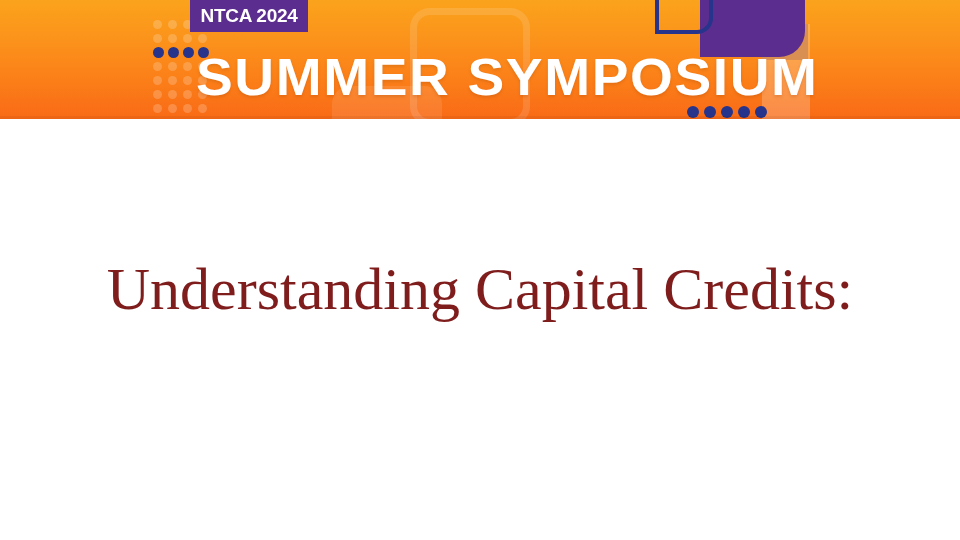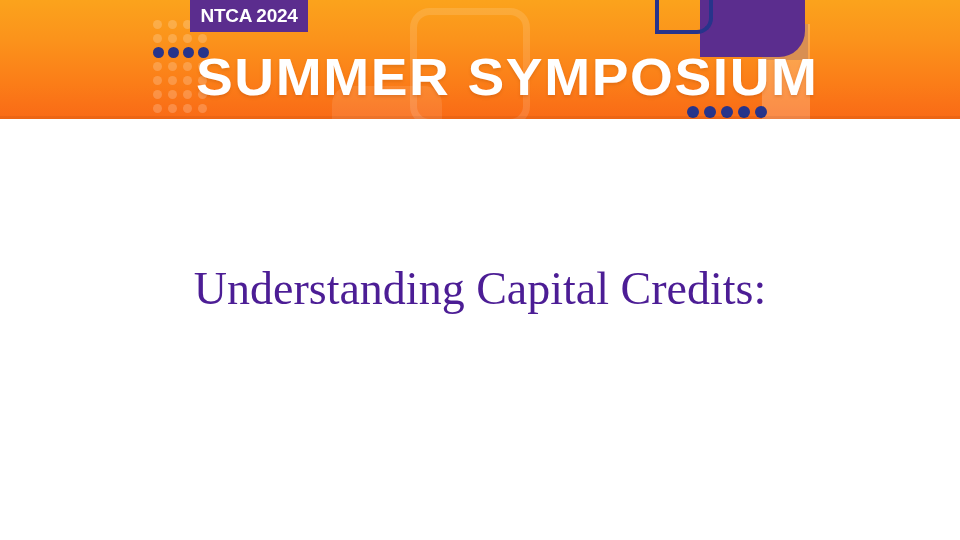--- a/index.html
+++ b/index.html
@@ -192,23 +192,23 @@
   
   .title-block {
     position: absolute;
     left: 0;
     top: 258px;
     width: 960px;
     text-align: center;
   }
   .title-line {
     display: block;
-    color: #4c1d95;
+    color: #7f1d1d;
     font-family: "Liberation Serif", "DejaVu Serif", serif;
-    font-size: 46px;
+    font-size: 60px;
     line-height: 62px;
     font-weight: normal;
     white-space: nowrap;
   }
 </style>
 </head>
 <body>
 
 <div class="slide">
 

